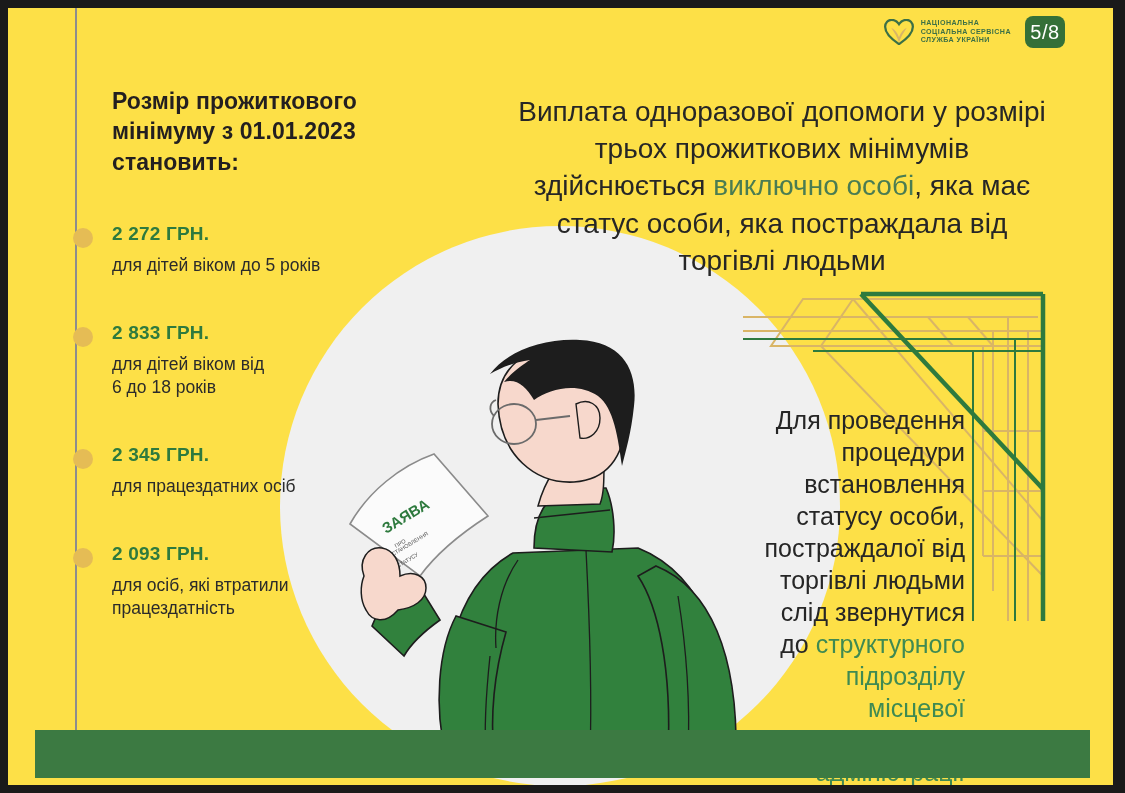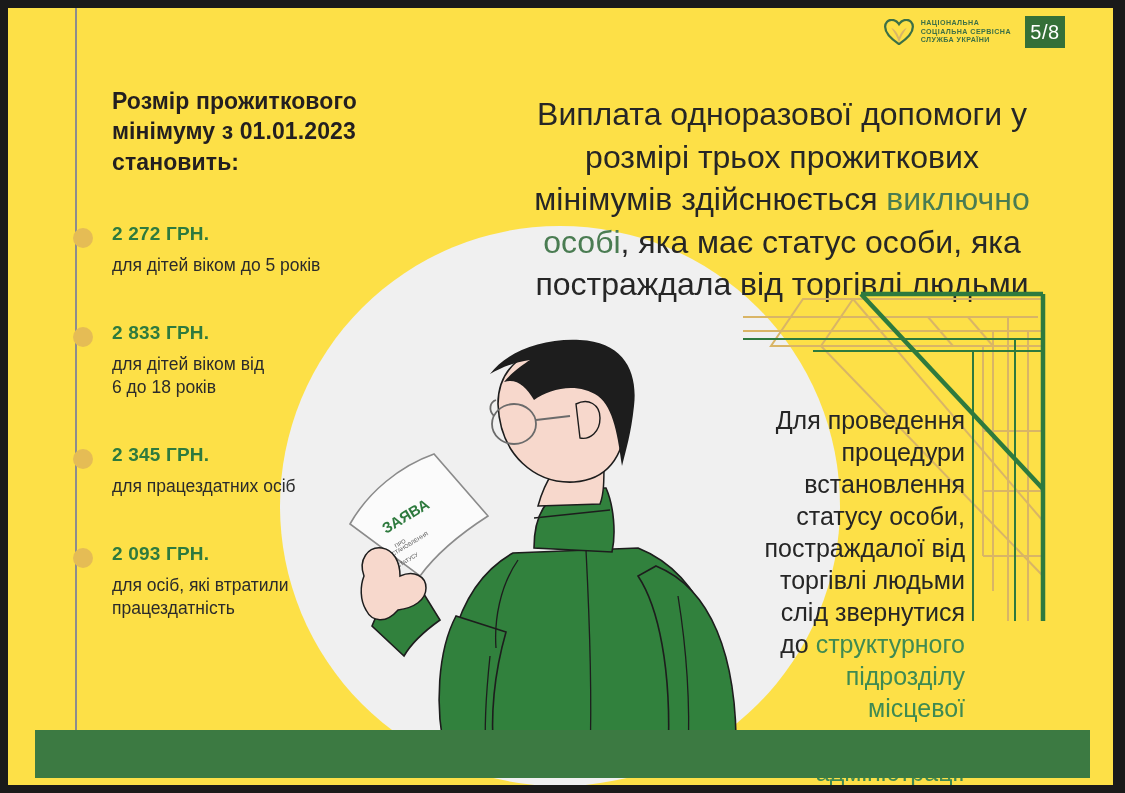--- a/index.html
+++ b/index.html
@@ -46,20 +46,21 @@
     text-transform:uppercase;
     white-space:nowrap;
   }
   .page-badge{
     width:40px;height:32px;
     background:#357038;
     color:#ffffff;
     font-size:20px;font-weight:500;
     display:flex;align-items:center;justify-content:center;
     letter-spacing:.5px;
+    border-radius:8px;
   }
 
   
   .timeline{
     position:absolute;
     left:67px;top:0;
     width:2px;height:738px;
     background:#8d8d8d;
   }
   .left-col{
@@ -92,21 +93,21 @@
     color:#2b2b2b;
     line-height:1.35;
   }
 
   
   .right-head{
     position:absolute;
     left:510px;top:85px;
     width:528px;
     text-align:center;
-    font-size:32px;
+    font-size:28px;
     line-height:1.33;
     color:#262626;
   }
   .hl-green{color:#4a7c52;font-weight:500;}
 
   
   .corner-deco{
     position:absolute;
     left:735px;top:283px;
     width:320px;height:330px;

